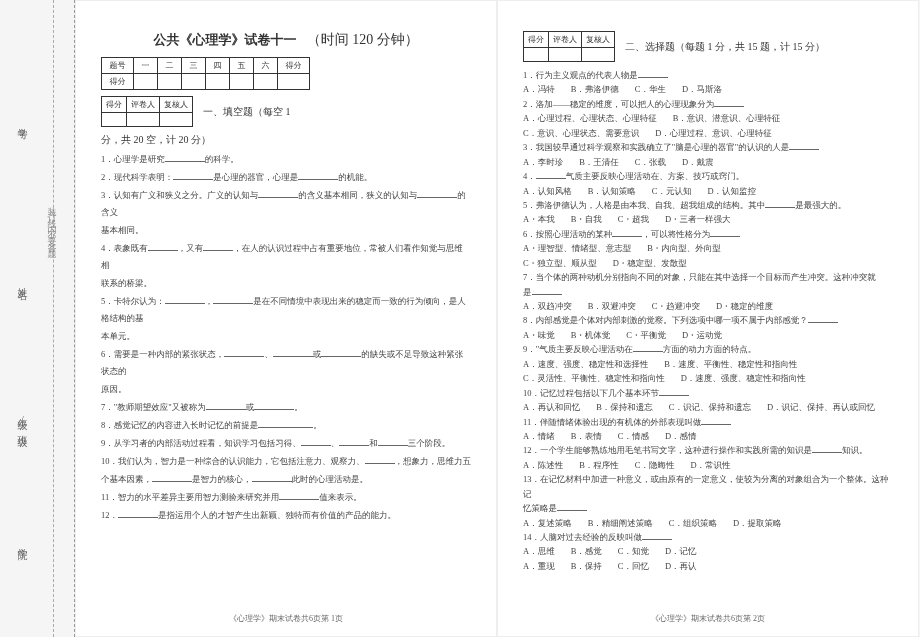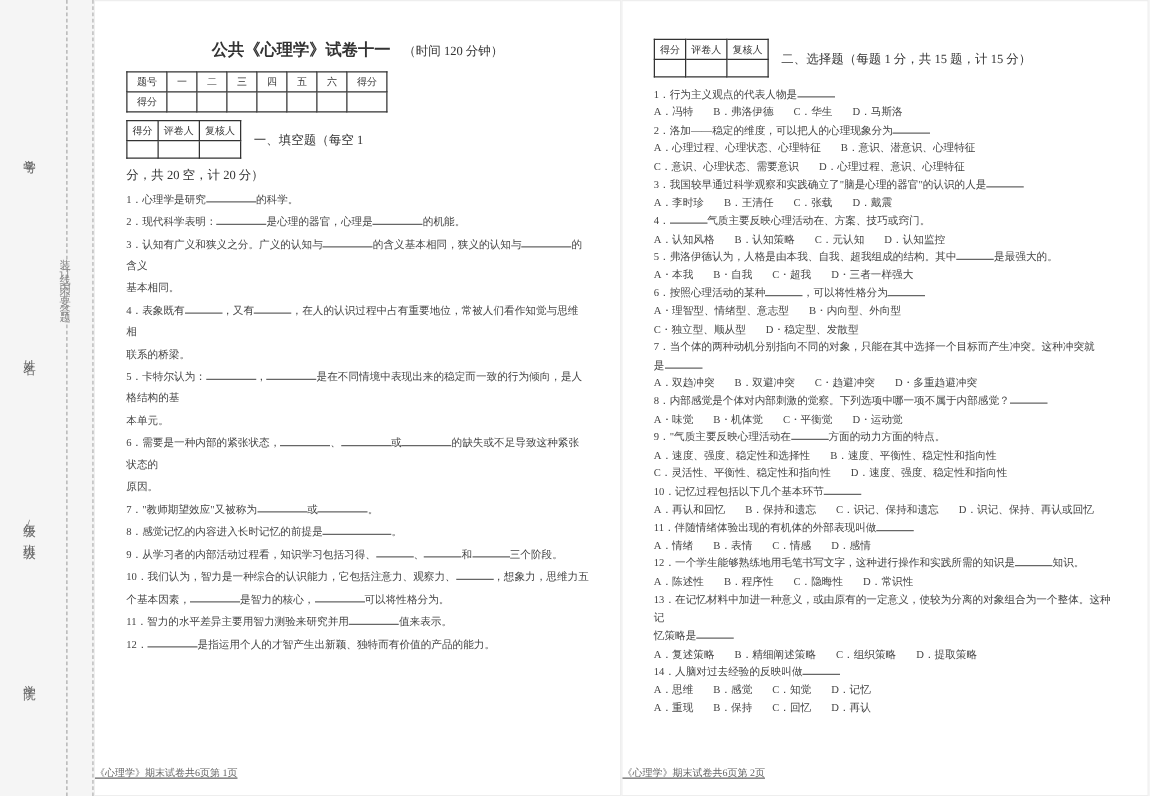--- a/index.html
+++ b/index.html
@@ -67,21 +67,21 @@
     .page-left { margin-right: 0; }
     .title-row {
       text-align: center;
       margin-bottom: 8px;
     }
     .main-title {
       font-size: 13px;
       font-weight: bold;
     }
     .sub-title {
-      font-size: 10px;
+      font-size: 14px;
       margin-left: 8px;
       margin-top: 40px;
     }
     table.grid {
       border-collapse: collapse;
     }
     table.grid td, table.grid th {
       border: 1px solid #333;
       text-align: center;
       font-size: 8px;
@@ -114,23 +114,23 @@
       height: 9px;
       vertical-align: baseline;
     }
     .blank.md { min-width: 40px; }
     .blank.lg { min-width: 55px; }
     .footer {
       position: absolute;
       bottom: 12px;
       left: 0;
       width: 100%;
+      text-align: center;
       font-size: 8px;
       color: #666;
-      text-decoration: underline;
     }
     .options {
       font-size: 8.5px;
       color: #444;
       line-height: 1.7;
     }
     .opt-row span { margin-right: 16px; }
     .right-header {
       display: flex;
       align-items: center;
@@ -210,21 +210,21 @@
       <p><span>4．表象既有</span><span class="blank"></span><span>，又有</span><span class="blank"></span><span>，在人的认识过程中占有重要地位，常被人们看作知觉与思维相</span></p>
       <p><span>联系的桥梁。</span></p>
       <p><span>5．卡特尔认为：</span><span class="blank md"></span><span>，</span><span class="blank md"></span><span>是在不同情境中表现出来的稳定而一致的行为倾向，是人格结构的基</span></p>
       <p><span>本单元。</span></p>
       <p><span>6．需要是一种内部的紧张状态，</span><span class="blank md"></span><span>、</span><span class="blank md"></span><span>或</span><span class="blank md"></span><span>的缺失或不足导致这种紧张状态的</span></p>
       <p><span>原因。</span></p>
       <p><span>7．"教师期望效应"又被称为</span><span class="blank md"></span><span>或</span><span class="blank md"></span><span>。</span></p>
       <p><span>8．感觉记忆的内容进入长时记忆的前提是</span><span class="blank lg"></span><span>。</span></p>
       <p><span>9．从学习者的内部活动过程看，知识学习包括习得、</span><span class="blank"></span><span>、</span><span class="blank"></span><span>和</span><span class="blank"></span><span>三个阶段。</span></p>
       <p><span>10．我们认为，智力是一种综合的认识能力，它包括注意力、观察力、</span><span class="blank"></span><span>，想象力，思维力五</span></p>
-      <p><span>个基本因素，</span><span class="blank md"></span><span>是智力的核心，</span><span class="blank md"></span><span>可以将性格分为。</span></p>
+      <p><span>个基本因素，</span><span class="blank md"></span><span>是智力的核心，</span><span class="blank md"></span><span>此时的心理活动是。</span></p>
       <p><span>11．智力的水平差异主要用智力测验来研究并用</span><span class="blank md"></span><span>值来表示。</span></p>
       <p><span>12．</span><span class="blank md"></span><span>是指运用个人的才智产生出新颖、独特而有价值的产品的能力。</span></p>
     </div>
 
     <div class="footer">《心理学》期末试卷共6页第 1页</div>
   </div>
 
   <div class="page">
     <div class="right-header">
       <table class="grid tall">
@@ -260,21 +260,21 @@
 
       <p><span>5．弗洛伊德认为，人格是由本我、自我、超我组成的结构。其中</span><span class="blank"></span><span>是最强大的。</span></p>
       <p class="opt-row"><span>A・本我</span><span>B・自我</span><span>C・超我</span><span>D・三者一样强大</span></p>
 
       <p><span>6．按照心理活动的某种</span><span class="blank"></span><span>，可以将性格分为</span><span class="blank"></span></p>
       <p class="opt-row"><span>A・理智型、情绪型、意志型</span><span>B・内向型、外向型</span></p>
       <p class="opt-row"><span>C・独立型、顺从型</span><span>D・稳定型、发散型</span></p>
 
       <p><span>7．当个体的两种动机分别指向不同的对象，只能在其中选择一个目标而产生冲突。这种冲突就</span></p>
       <p><span>是</span><span class="blank"></span></p>
-      <p class="opt-row"><span>A．双趋冲突</span><span>B．双避冲突</span><span>C・趋避冲突</span><span>D・多重趋避冲突</span></p>
+      <p class="opt-row"><span>A．双趋冲突</span><span>B．双避冲突</span><span>C・趋避冲突</span><span>D・稳定的维度</span></p>
 
       <p><span>8．内部感觉是个体对内部刺激的觉察。下列选项中哪一项不属于内部感觉？</span><span class="blank"></span></p>
       <p class="opt-row"><span>A・味觉</span><span>B・机体觉</span><span>C・平衡觉</span><span>D・运动觉</span></p>
 
       <p><span>9．"气质主要反映心理活动在</span><span class="blank"></span><span>方面的动力方面的特点。</span></p>
       <p class="opt-row"><span>A．速度、强度、稳定性和选择性</span><span>B．速度、平衡性、稳定性和指向性</span></p>
       <p class="opt-row"><span>C．灵活性、平衡性、稳定性和指向性</span><span>D．速度、强度、稳定性和指向性</span></p>
 
       <p><span>10．记忆过程包括以下几个基本环节</span><span class="blank"></span></p>
       <p class="opt-row"><span>A．再认和回忆</span><span>B．保持和遗忘</span><span>C．识记、保持和遗忘</span><span>D．识记、保持、再认或回忆</span></p>

